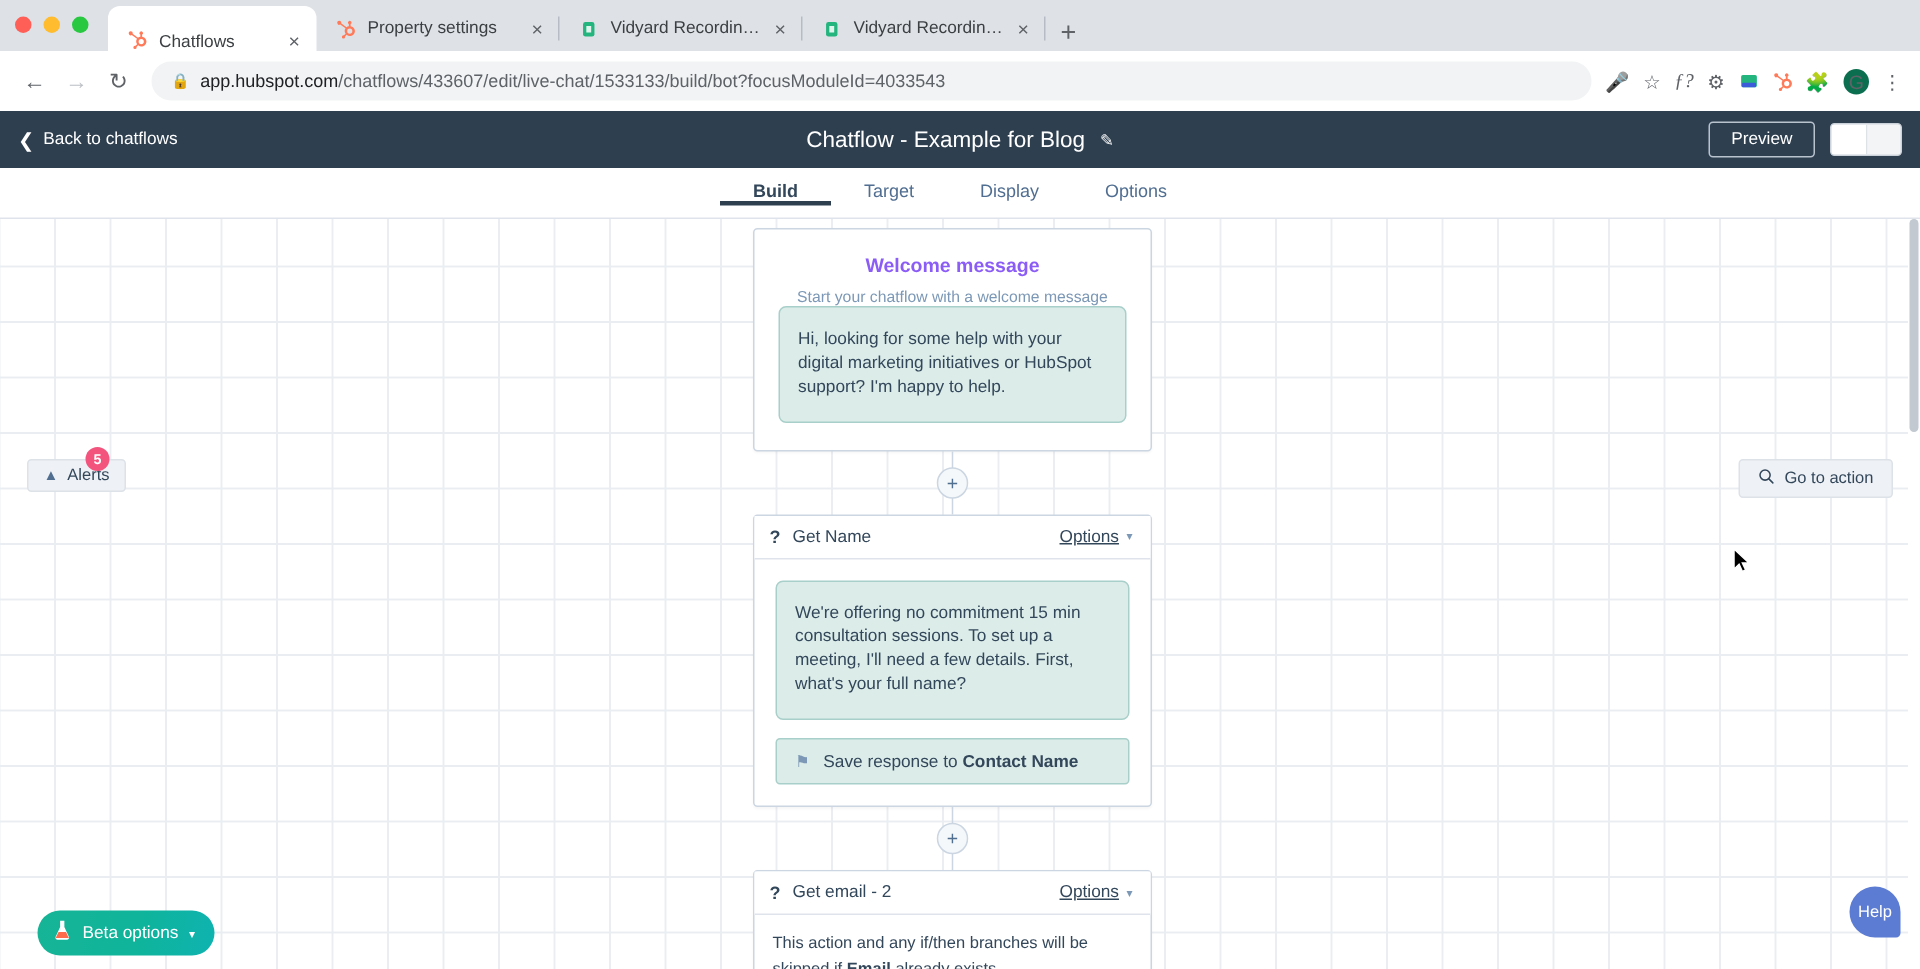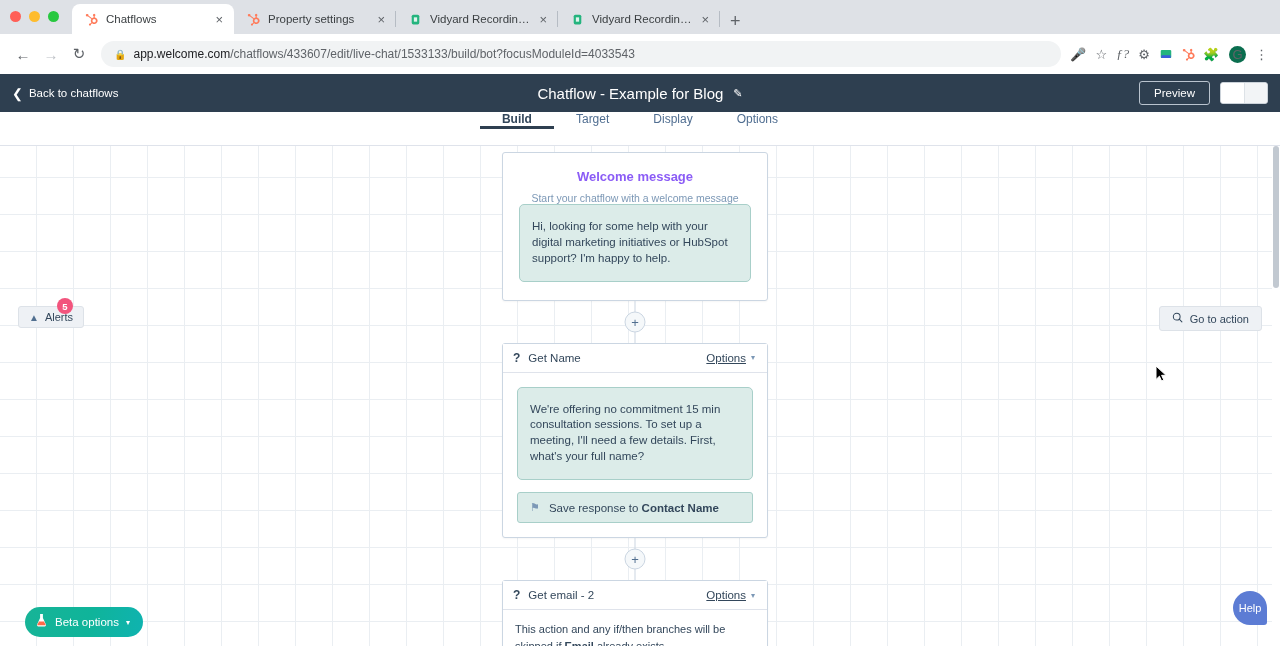--- a/index.html
+++ b/index.html
@@ -19,21 +19,21 @@
   .tl-red { background: #ff5f57; }
   .tl-yellow { background: #febc2e; }
   .tl-green { background: #28c840; }
 
   .tab {
     height: 30px; display: flex; align-items: center; gap: 7px;
     padding: 0 9px 0 12px; font-size: 11.5px; color: #3c4043;
     border-top-left-radius: 8px; border-top-right-radius: 8px;
     position: relative; min-width: 0;
   }
-  .tab.active { background: #ffffff; width: 162px; }
+  .tab.active { background: #ffffff; width: 139px; align-items: flex-end; }
   .tab.inactive { width: 162px; }
   .tab.inactive::after {
     content: ""; position: absolute; right: 0; top: 7px;
     width: 1px; height: 16px; background: #b6bcc4;
   }
   .tab .tab-label {
     flex: 1; white-space: nowrap; overflow: hidden; text-overflow: ellipsis;
     font-size: 11.5px; color: #3c4043;
   }
   .tab .tab-x { font-size: 13px; color: #5f6368; line-height: 1; padding: 0 2px; }
@@ -91,21 +91,21 @@
   }
   .toggle-sw {
     width: 48px; height: 22px; border-radius: 3px; background: #eef0f2;
     display: flex; overflow: hidden; border: 1px solid #cbd2d9;
   }
   .toggle-sw .half-a { flex: 1; background: #ffffff; border-right: 1px solid #dde2e7; }
   .toggle-sw .half-b { flex: 1; background: #f2f4f6; }
 
   
   .app-tabs {
-    height: 34px; background: #ffffff; display: flex; align-items: flex-start;
+    height: 34px; background: #ffffff; display: flex; align-items: center;
     justify-content: center; gap: 0px; border-bottom: 1px solid #dfe3eb;
   }
   .app-tab {
     display: flex; align-items: center; padding: 0 22px;
     font-size: 12px; color: #506e91; border-bottom: 3px solid transparent;
   }
   .app-tab.sel { color: #33475b; border-bottom-color: #2e3f50; font-weight: 600; }
 
   
   .canvas {
@@ -279,21 +279,21 @@
 
     <div class="newtab">+</div>
   </div>
 
   <div class="omnibox-row">
     <div class="navbtn">←</div>
     <div class="navbtn dim">→</div>
     <div class="navbtn">↻</div>
     <div class="urlbox">
       <span class="lock">🔒</span>
-      <span><span class="url-host">app.welcome.com</span><span class="url-rest">/chatflows/433607/edit/live-chat/1533133/build/bot?focusModuleId=4033543</span></span>
+      <span><span class="url-host">app.hubspot.com</span><span class="url-rest">/chatflows/433607/edit/live-chat/1533133/build/bot?focusModuleId=4033543</span></span>
     </div>
     <div class="omni-icons">
       <span>🎤</span>
       <span>☆</span>
       <span style="font-style:italic;font-family:'Liberation Serif',serif;">ƒ?</span>
       <span>⚙</span>
       <span>
         <svg width="14" height="14" viewBox="0 0 24 24">
             <rect x="3" y="5" width="18" height="14" rx="2" fill="#24b47e"></rect>
             <rect x="4" y="14" width="16" height="5" rx="1" fill="#3b5bdb"></rect>

